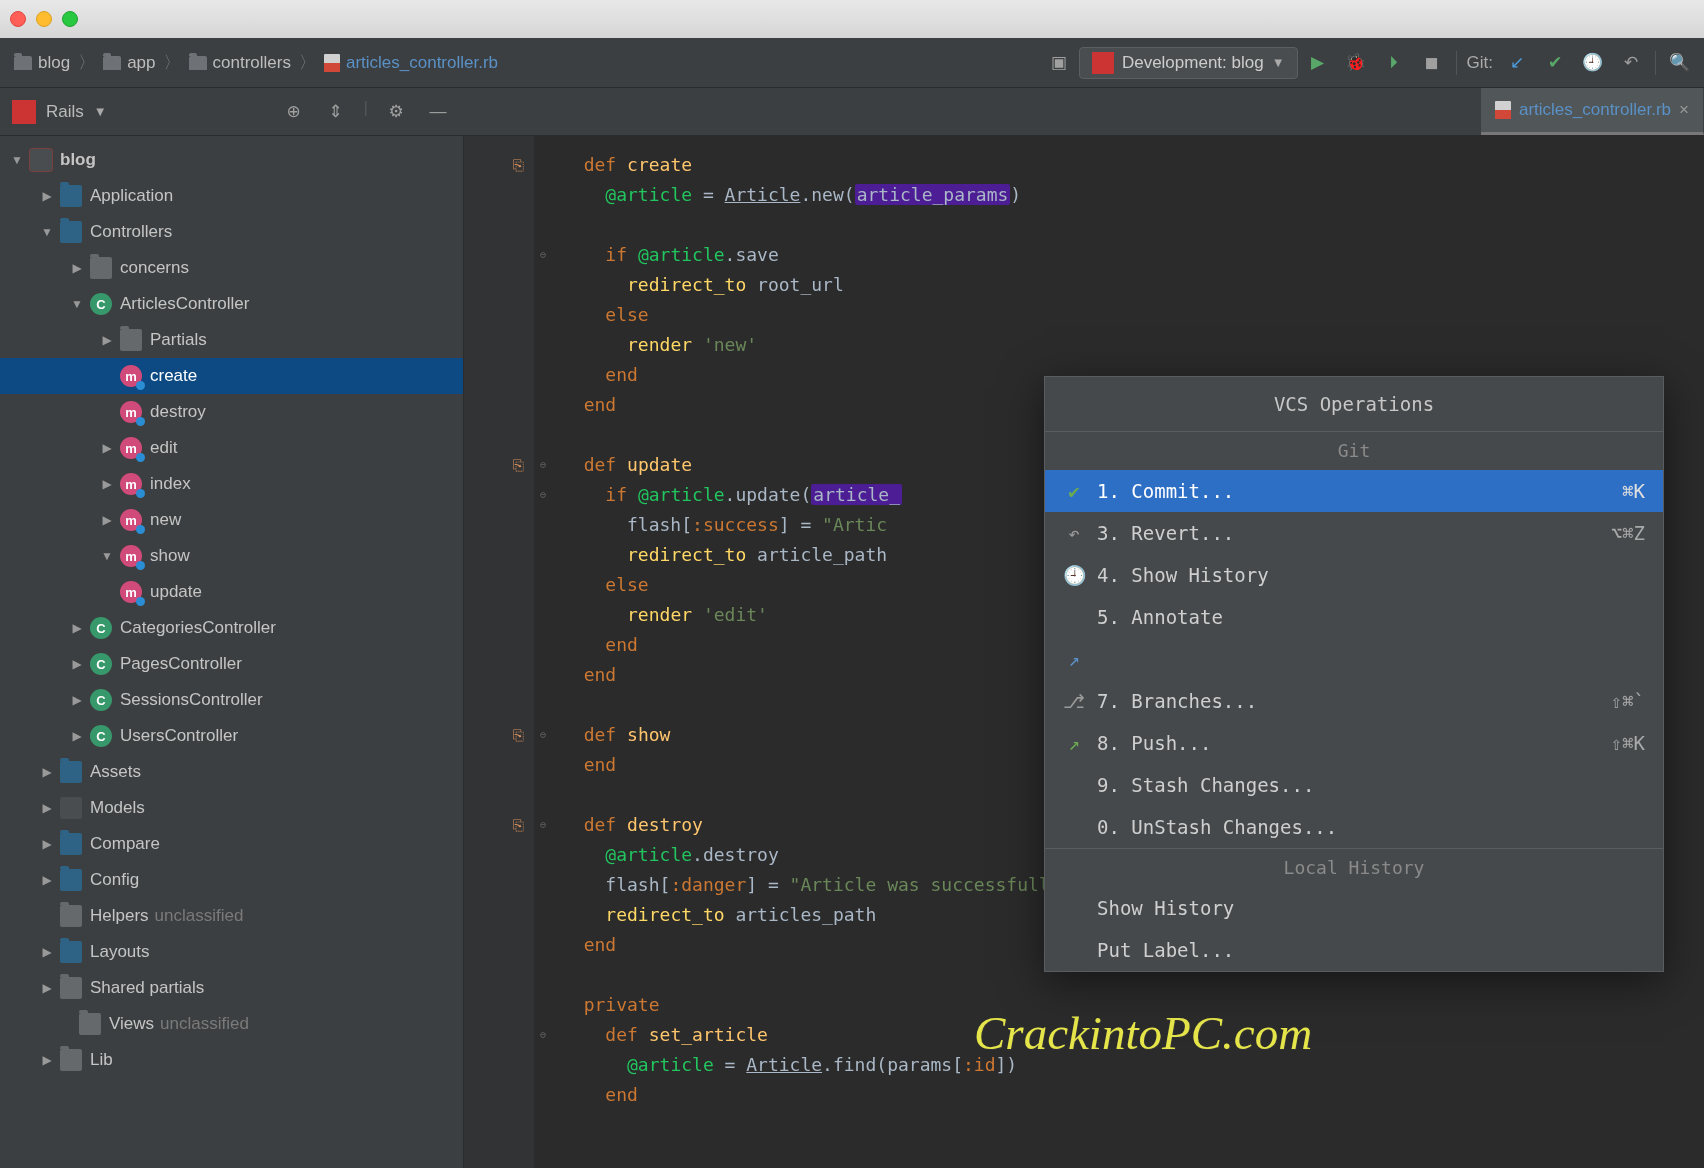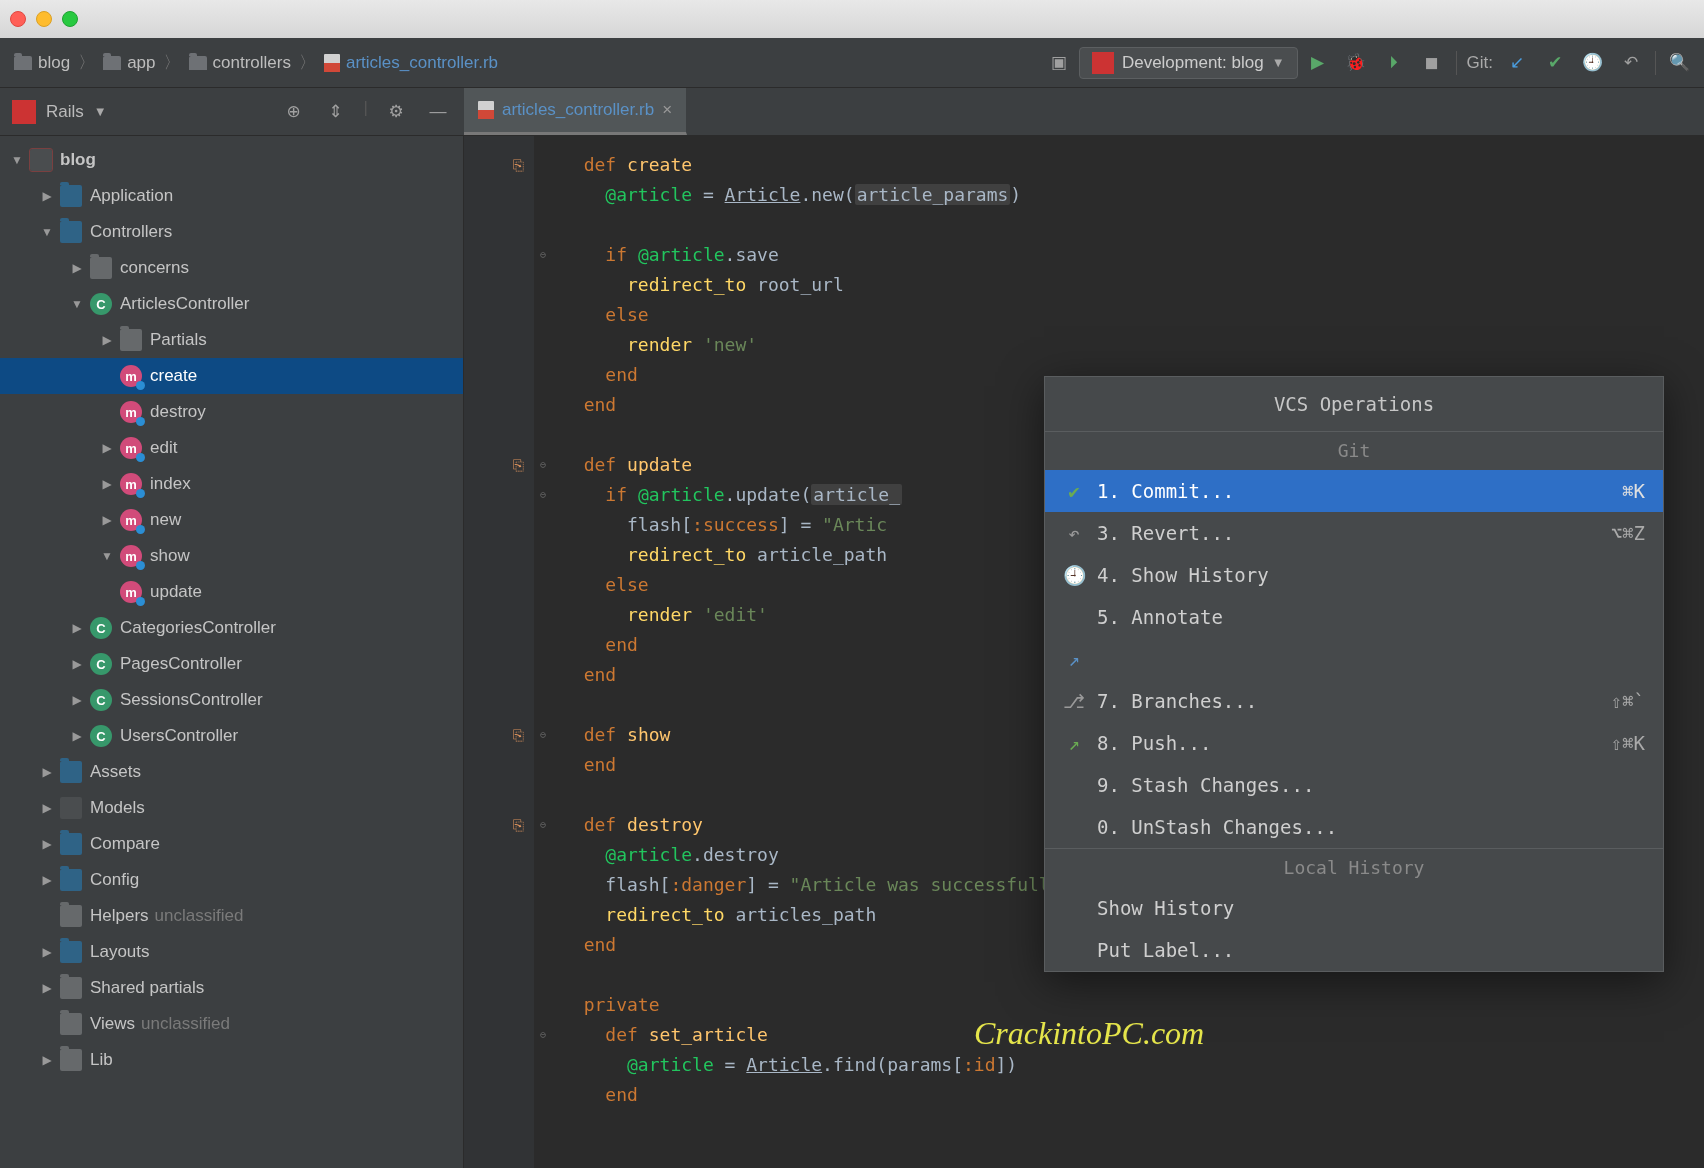--- a/index.html
+++ b/index.html
@@ -64,20 +64,21 @@
 .play { color: #59a869; }
 .bug { color: #59a869; }
 
 
 .rails-bar {
   height: 48px;
   background: #3c3f41;
   border-bottom: 1px solid #2b2b2b;
   display: flex;
   align-items: center;
+  justify-content: space-between;
 }
 .rails-left { display: flex; align-items: center; gap: 10px; padding: 0 12px; width: 464px; }
 .rails-label { display: flex; align-items: center; gap: 10px; }
 .rails-label .rails-icon { width: 24px; height: 24px; }
 .rails-tools { margin-left: auto; display: flex; gap: 14px; color: #9c9c9c; }
 .editor-tabs { display: flex; height: 100%; }
 .ed-tab {
   display: flex; align-items: center; gap: 8px; padding: 0 14px;
   background: #515658; border-right: 1px solid #3c3f41; color: #5a91c6;
   border-bottom: 3px solid #787878;
@@ -119,26 +120,26 @@
 .fold-col { width: 18px; padding-top: 14px; }
 .fold { height: 30px; display: flex; align-items: center; justify-content: center; color: #646464; font-size: 10px; cursor: pointer; }
 .code { flex: 1; padding: 14px 0 0 10px; color: #a9b7c6; white-space: pre; }
 .kw { color: #cc7832; }
 .ivar { color: #22c55e; }
 .const { color: #a9b7c6; font-weight: 500; text-decoration: underline; }
 .method { color: #ffd866; }
 .str { color: #6a8759; }
 .sym { color: #cc7832; }
 .fn { color: #ffc66d; }
-.param-hl { background: #404040; border-radius: 2px; padding: 0 2px; }
+.param-hl { background: #4c1d95; border-radius: 2px; padding: 0 2px; }
 
 
 .watermark {
   position: absolute; bottom: 120px; left: 510px;
-  font-family: Georgia, serif; font-style: italic; font-size: 32px;
+  font-family: Georgia, serif; font-style: italic; font-size: 47px;
   color: #e6e64b; text-shadow: 1px 1px 0 #333;
 }
 
 
 .popup {
   position: absolute; top: 240px; right: 40px;
   width: 620px; background: #46494b; border: 1px solid #5a5d5f;
   box-shadow: 0 10px 40px rgba(0,0,0,0.5);
   font-size: 19px;
 }
@@ -355,21 +356,21 @@
         <div class="tree-row" style="padding-left: 38px;">
           <span class="tw">▶</span>
           <span class="ticon folder-blue"></span>
           <span>Layouts</span>
         </div>
         <div class="tree-row" style="padding-left: 38px;">
           <span class="tw">▶</span>
           <span class="ticon folder-gray"></span>
           <span>Shared partials</span>
         </div>
-        <div class="tree-row" style="padding-left: 38px;">
+        <div class="tree-row" style="padding-left: 57px;">
           <span class="tw"></span>
           <span class="ticon folder-gray"></span>
           <span>Views</span>
           <span class="unclassified">unclassified</span>
         </div>
         <div class="tree-row" style="padding-left: 38px;">
           <span class="tw">▶</span>
           <span class="ticon folder-gray"></span>
           <span>Lib</span>
         </div>

